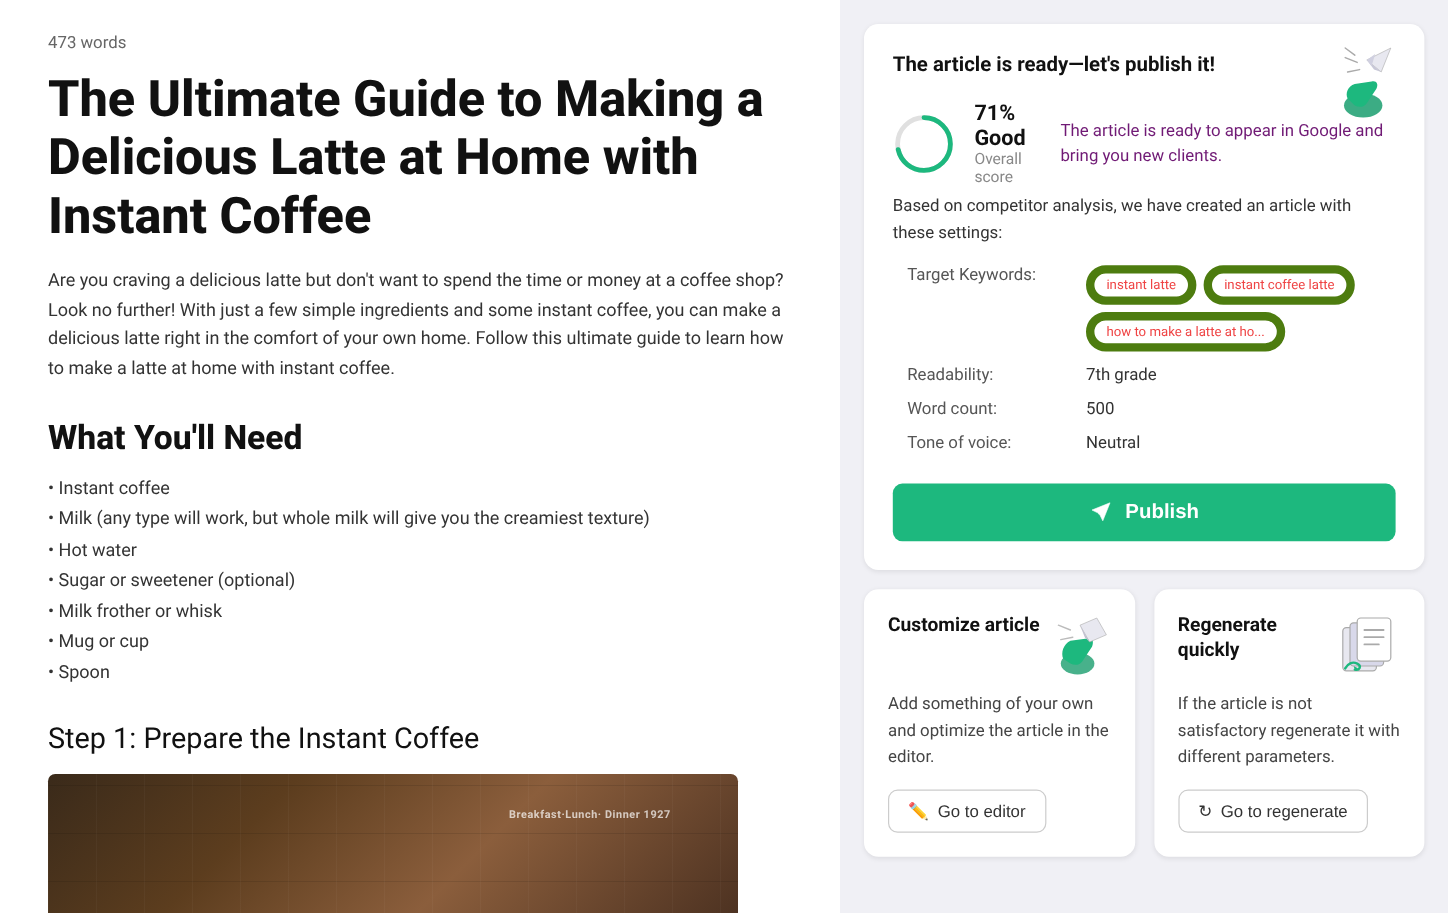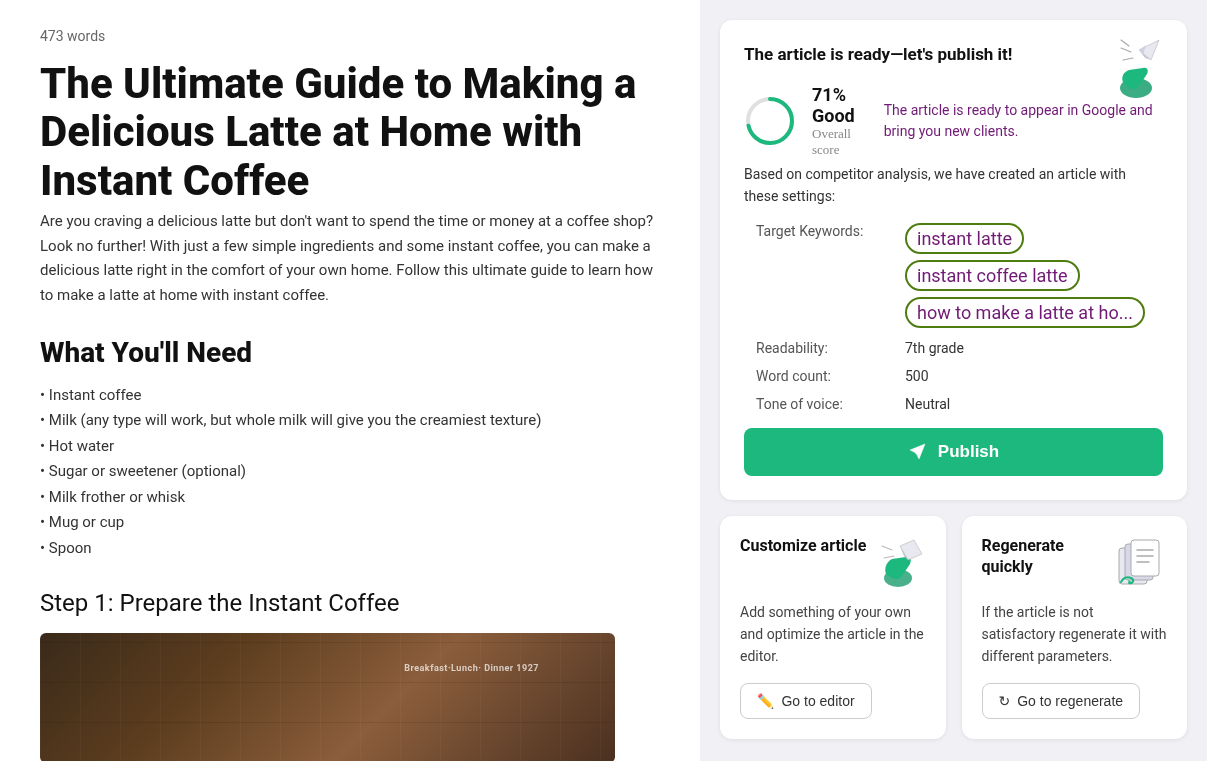--- a/index.html
+++ b/index.html
@@ -25,21 +25,21 @@
       font-size: 14px;
       color: #666;
       margin-bottom: 16px;
     }
 
     .article-title {
       font-size: 42px;
       font-weight: 800;
       line-height: 1.15;
       color: #111;
-      margin-bottom: 4px;
+      margin-bottom: 16px;
     }
 
     .article-intro {
       font-size: 15px;
       color: #333;
       line-height: 1.65;
       margin-bottom: 28px;
     }
 
     .section-heading {
@@ -102,21 +102,21 @@
           transparent 40px
         );
     }
 
     .sign-text {
       color: rgba(255,255,255,0.7);
       font-size: 9px;
       font-weight: bold;
       position: absolute;
       top: 30px;
-      right: 76px;
+      right: 56px;
       text-align: center;
       line-height: 1.3;
       letter-spacing: 0.5px;
     }
 
     
     .right-panel {
       flex: 1;
       padding: 20px 20px;
       display: flex;
@@ -176,21 +176,20 @@
 
     .score-text-block .score-label {
       font-size: 18px;
       font-weight: 700;
       color: #111;
     }
 
     .score-text-block .score-sub {
       font-size: 13px;
       color: #888;
-      font-family: Liberation Serif, serif;
     }
 
     .score-description {
       font-size: 14px;
       color: #701a75;
       line-height: 1.5;
     }
 
     .competitor-note {
       font-size: 14px;
@@ -220,44 +219,44 @@
       text-align: right;
     }
 
     .keywords-wrap {
       display: flex;
       flex-wrap: wrap;
       gap: 6px;
     }
 
     .keyword-tag {
-      border: 2px solid #4d7c0f;
+      border: 7px solid #4d7c0f;
       border-radius: 20px;
       padding: 3px 10px;
-      font-size: 18px;
-      color: #701a75;
+      font-size: 11px;
+      color: #ef4444;
       background: #fff;
     }
 
     
     .publish-button {
       width: 100%;
       background: #1db87e;
       color: #fff;
       border: none;
       border-radius: 8px;
       padding: 14px;
       font-size: 17px;
       font-weight: 600;
       cursor: pointer;
       display: flex;
       align-items: flex-start;
       justify-content: center;
       gap: 10px;
-      margin-top: 16px;
+      margin-top: 26px;
     }
 
     
     .bottom-cards {
       display: flex;
       gap: 16px;
     }
 
     .bottom-card {
       flex: 1;

